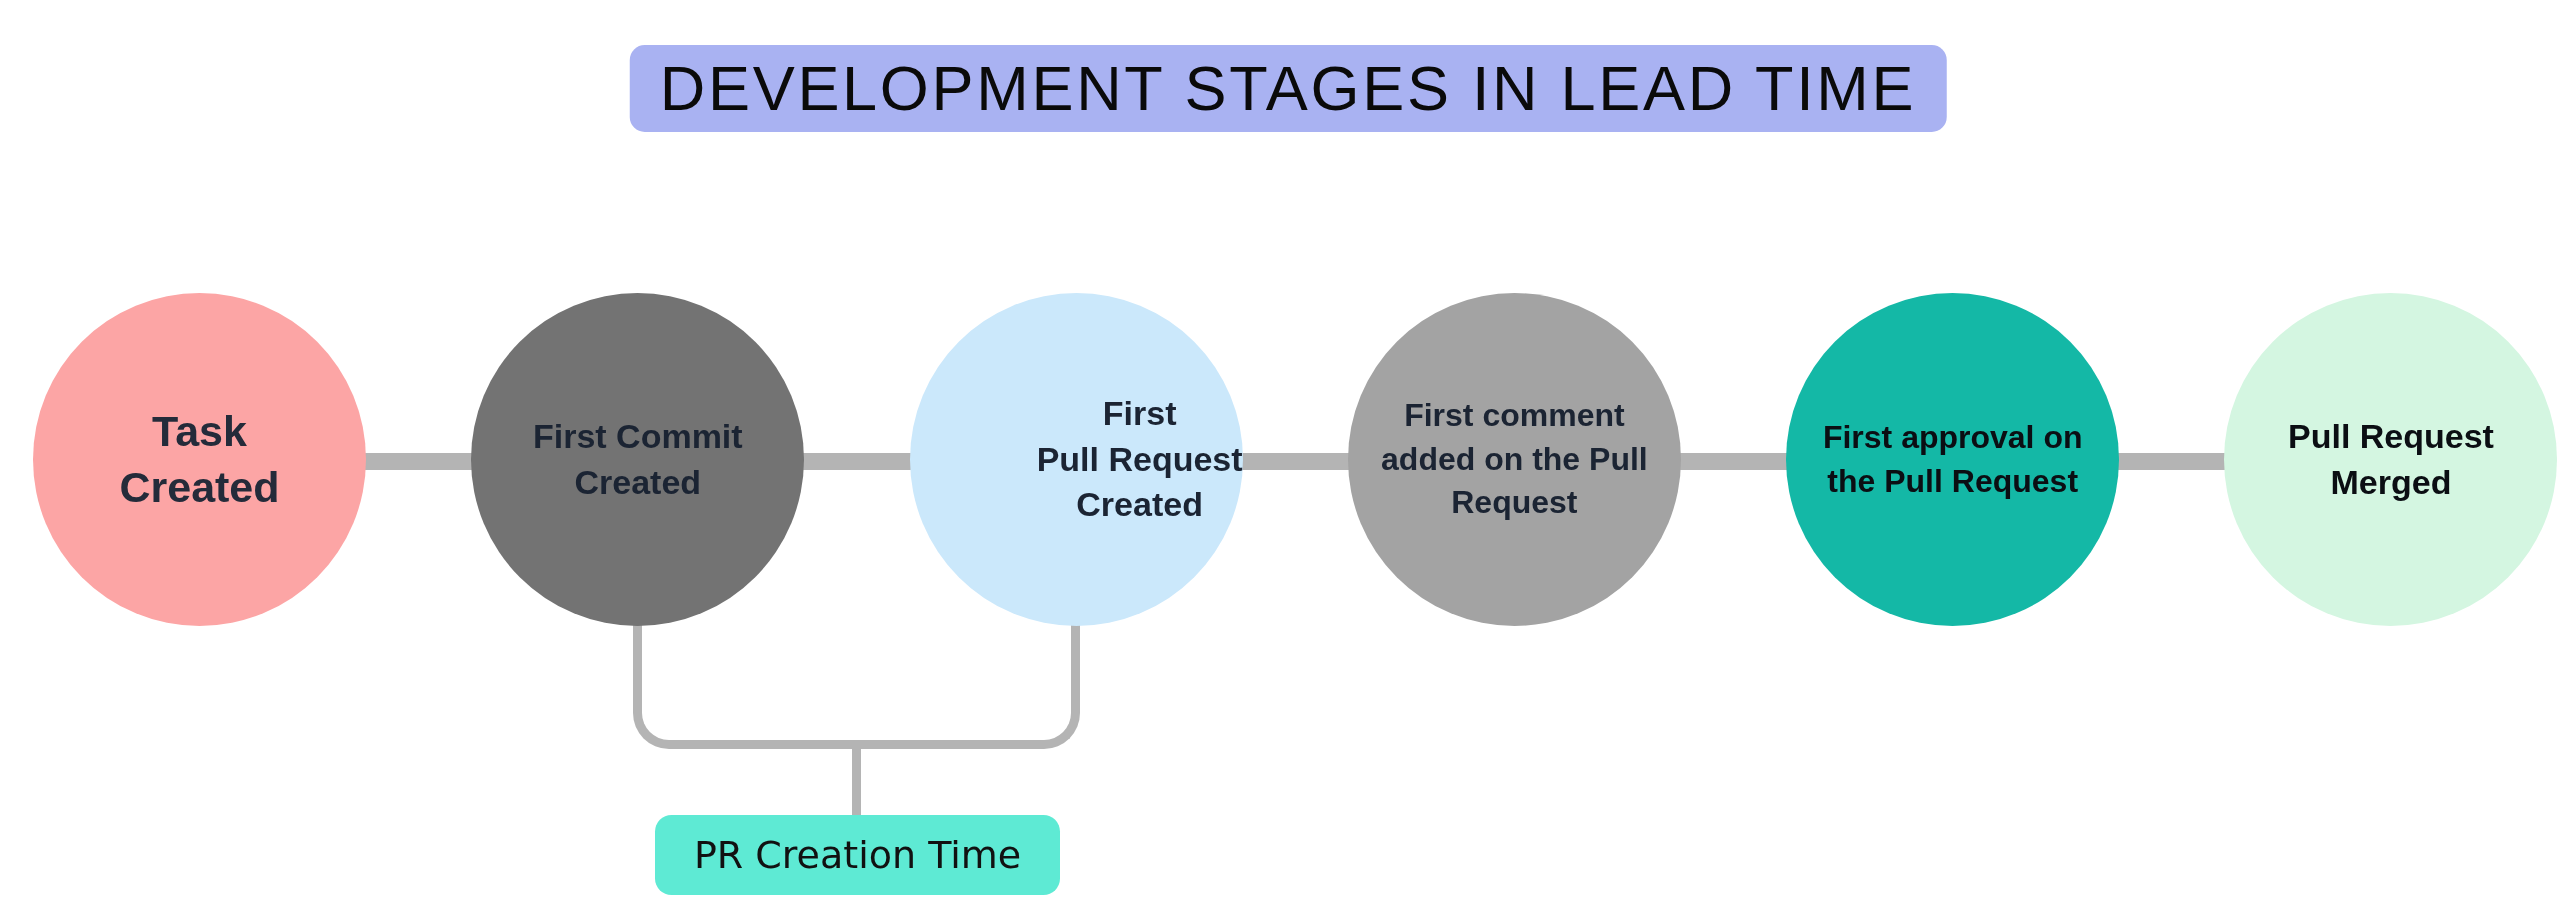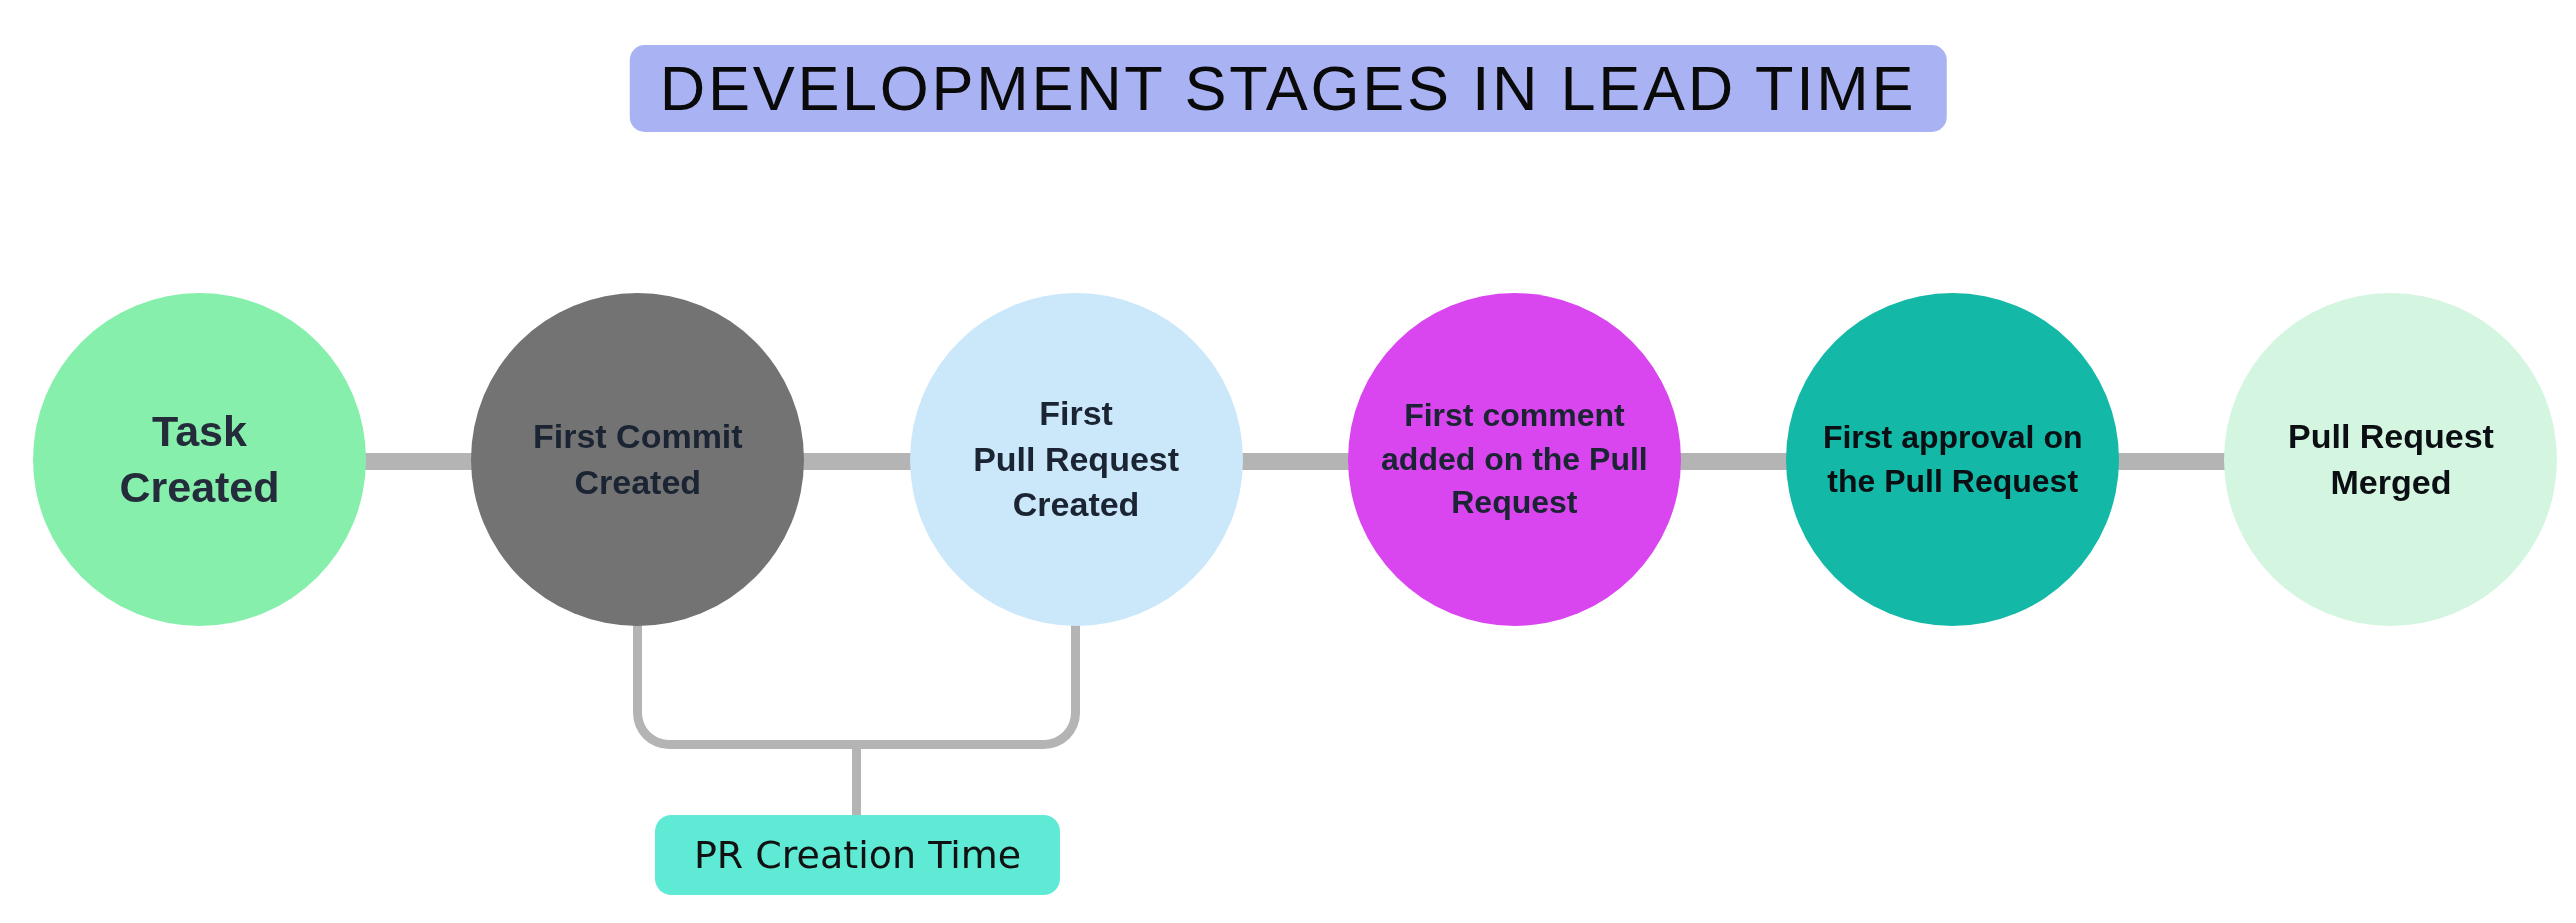--- a/index.html
+++ b/index.html
@@ -116,34 +116,34 @@
 <div class="canvas">
 
   <div class="title-box">DEVELOPMENT STAGES IN LEAD TIME</div>
 
   <div class="connector"></div>
 
   <div class="bracket"></div>
   <div class="bracket-stem"></div>
 
   <div class="stages">
-    <div class="stage fs-62" style="background: #86efac; color: rgb(36, 43, 58);">
+    <div class="stage fs-62" style="background: #fca5a5; color: rgb(36, 43, 58);">
       <span class="stage-label">Task
 Created</span>
     </div>
     <div class="stage fs-49" style="background: #737373; color: rgb(27, 36, 51);">
       <span class="stage-label">First Commit
 Created</span>
     </div>
-    <div class="stage fs-49" style="background: rgb(203, 232, 251); color: rgb(27, 36, 51);">
+    <div class="stage fs-49" style="background: rgb(203, 232, 251); color: rgb(27, 36, 51); justify-content: flex-end;">
       <span class="stage-label">First
 Pull Request
 Created</span>
     </div>
-    <div class="stage fs-46" style="background: #d946ef; color: rgb(27, 36, 51);">
+    <div class="stage fs-46" style="background: #a3a3a3; color: rgb(27, 36, 51);">
       <span class="stage-label">First comment
 added on the Pull
 Request</span>
     </div>
     <div class="stage fs-46" style="background: #14b8a6; color: rgb(11, 14, 19);">
       <span class="stage-label">First approval on
 the Pull Request</span>
     </div>
     <div class="stage fs-49" style="background: rgb(212, 246, 225); color: rgb(11, 14, 19);">
       <span class="stage-label">Pull Request

